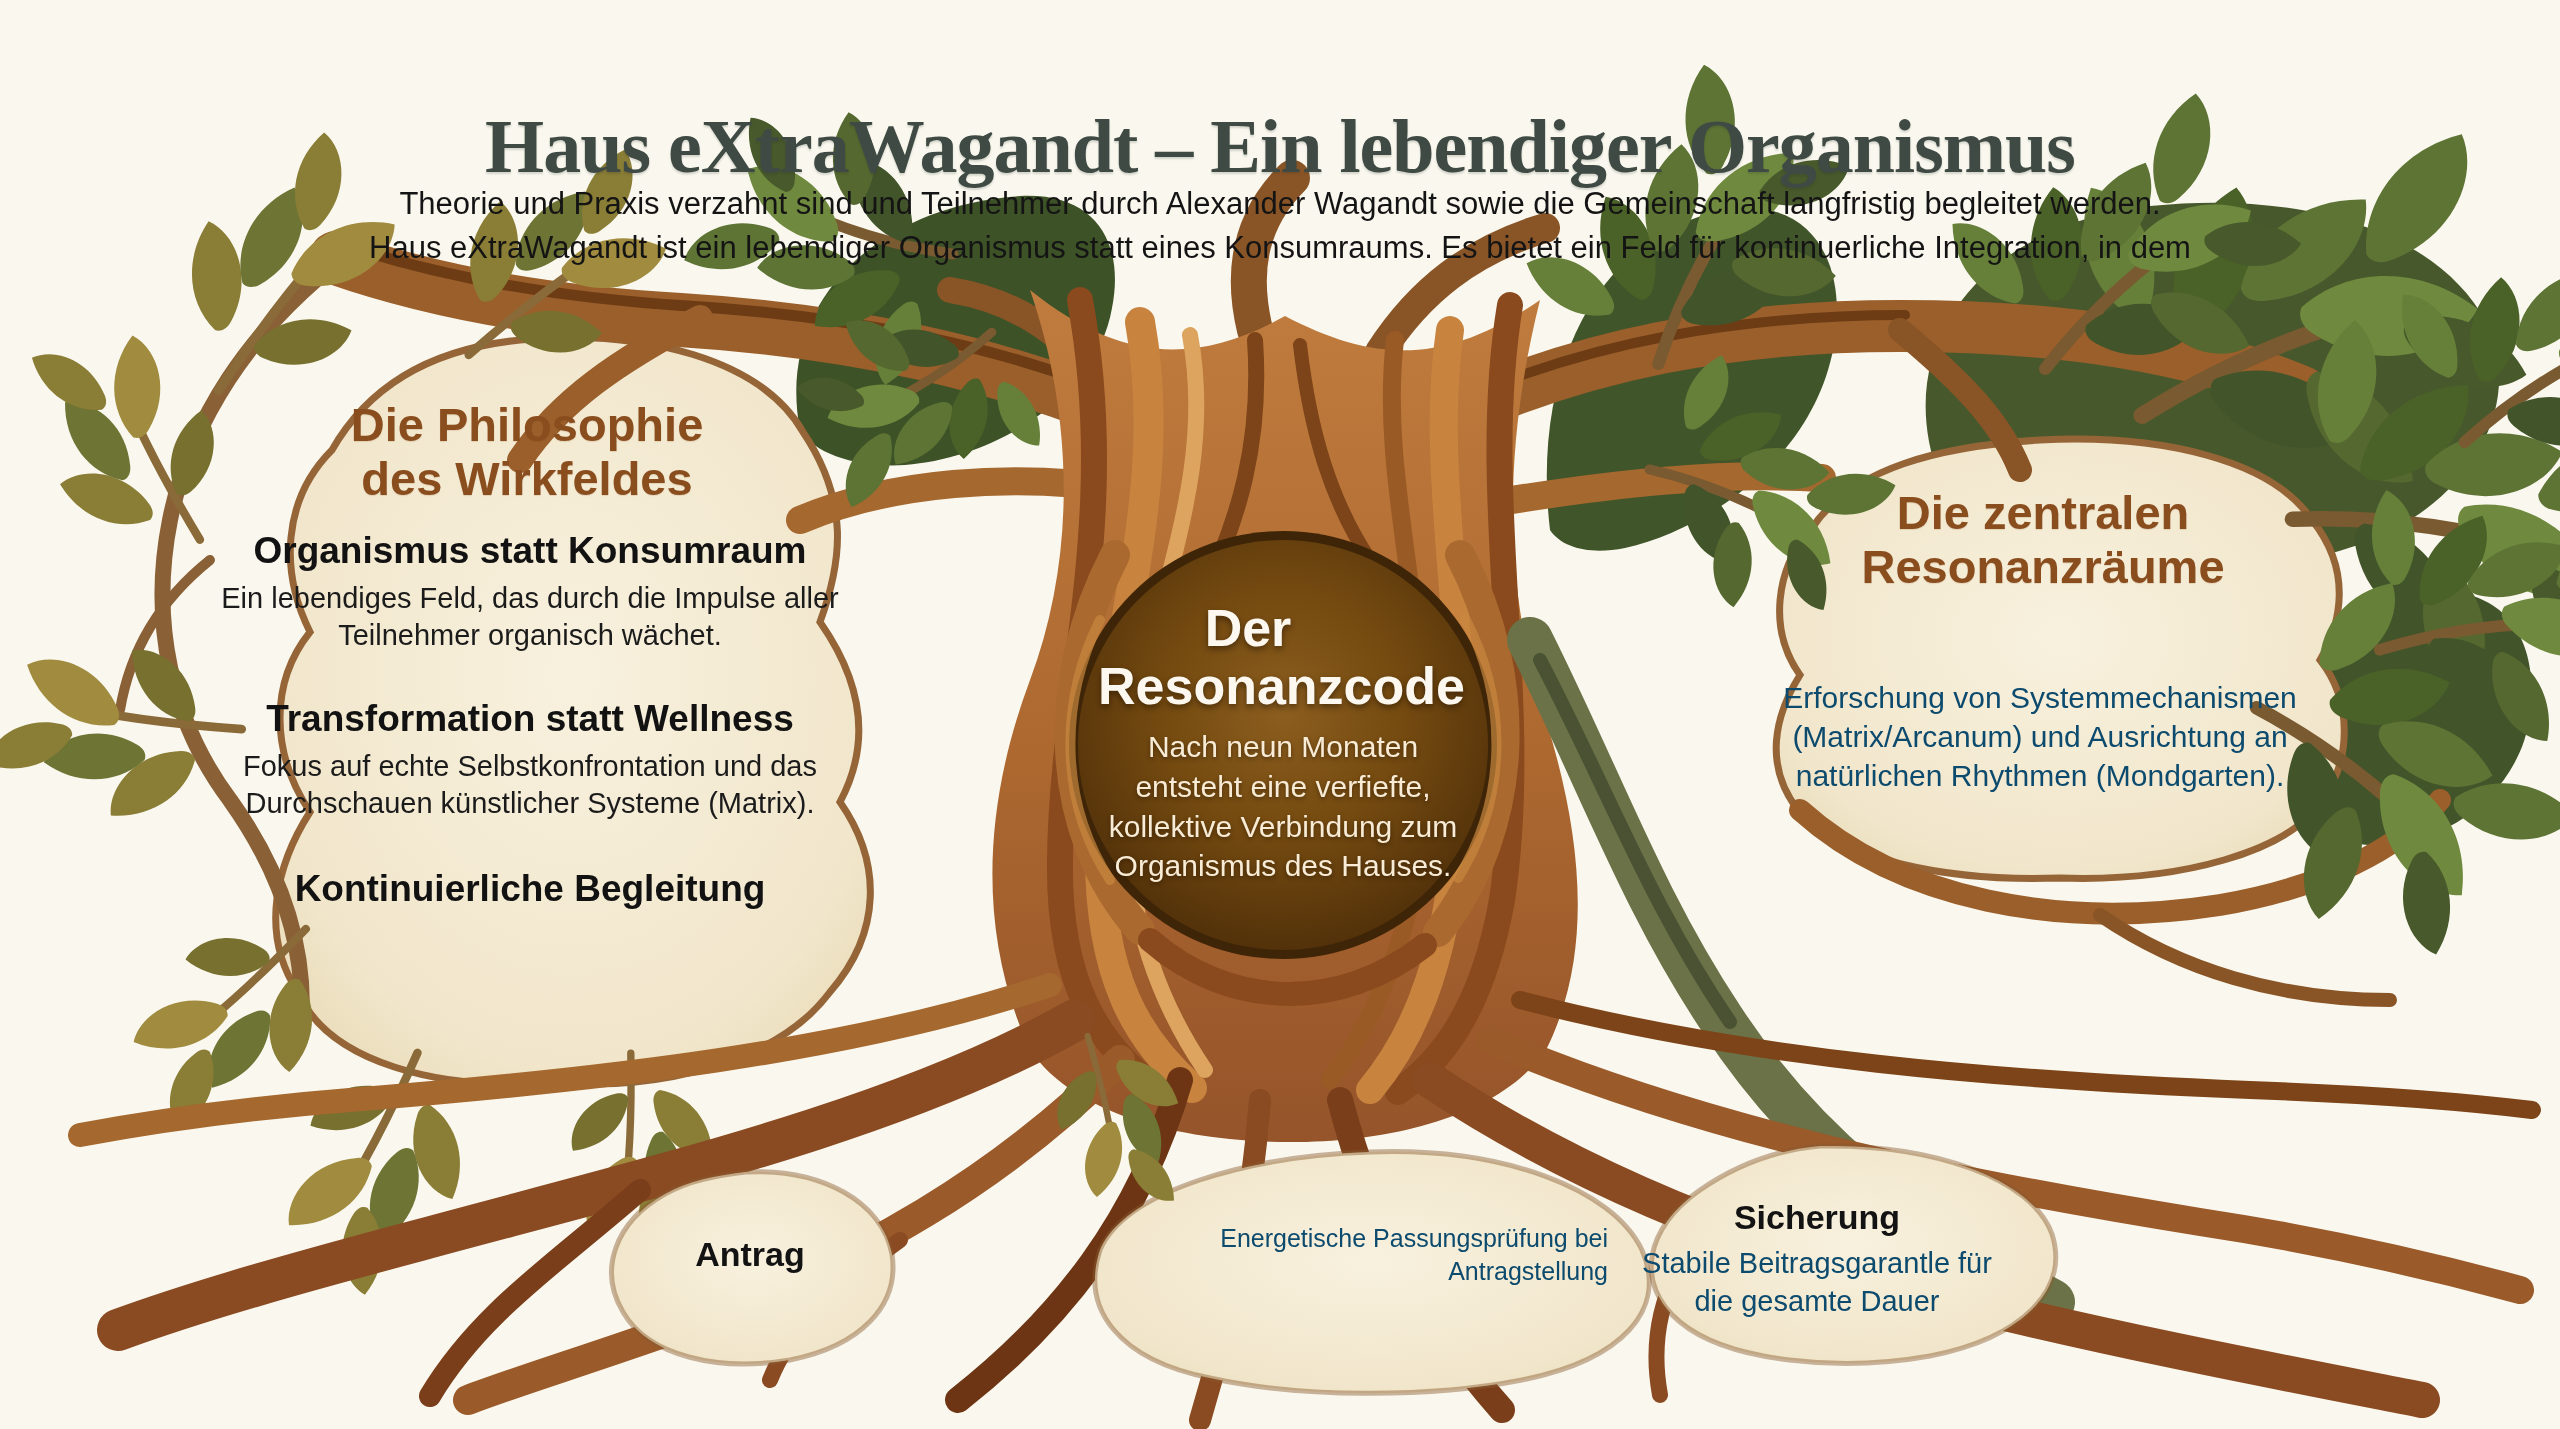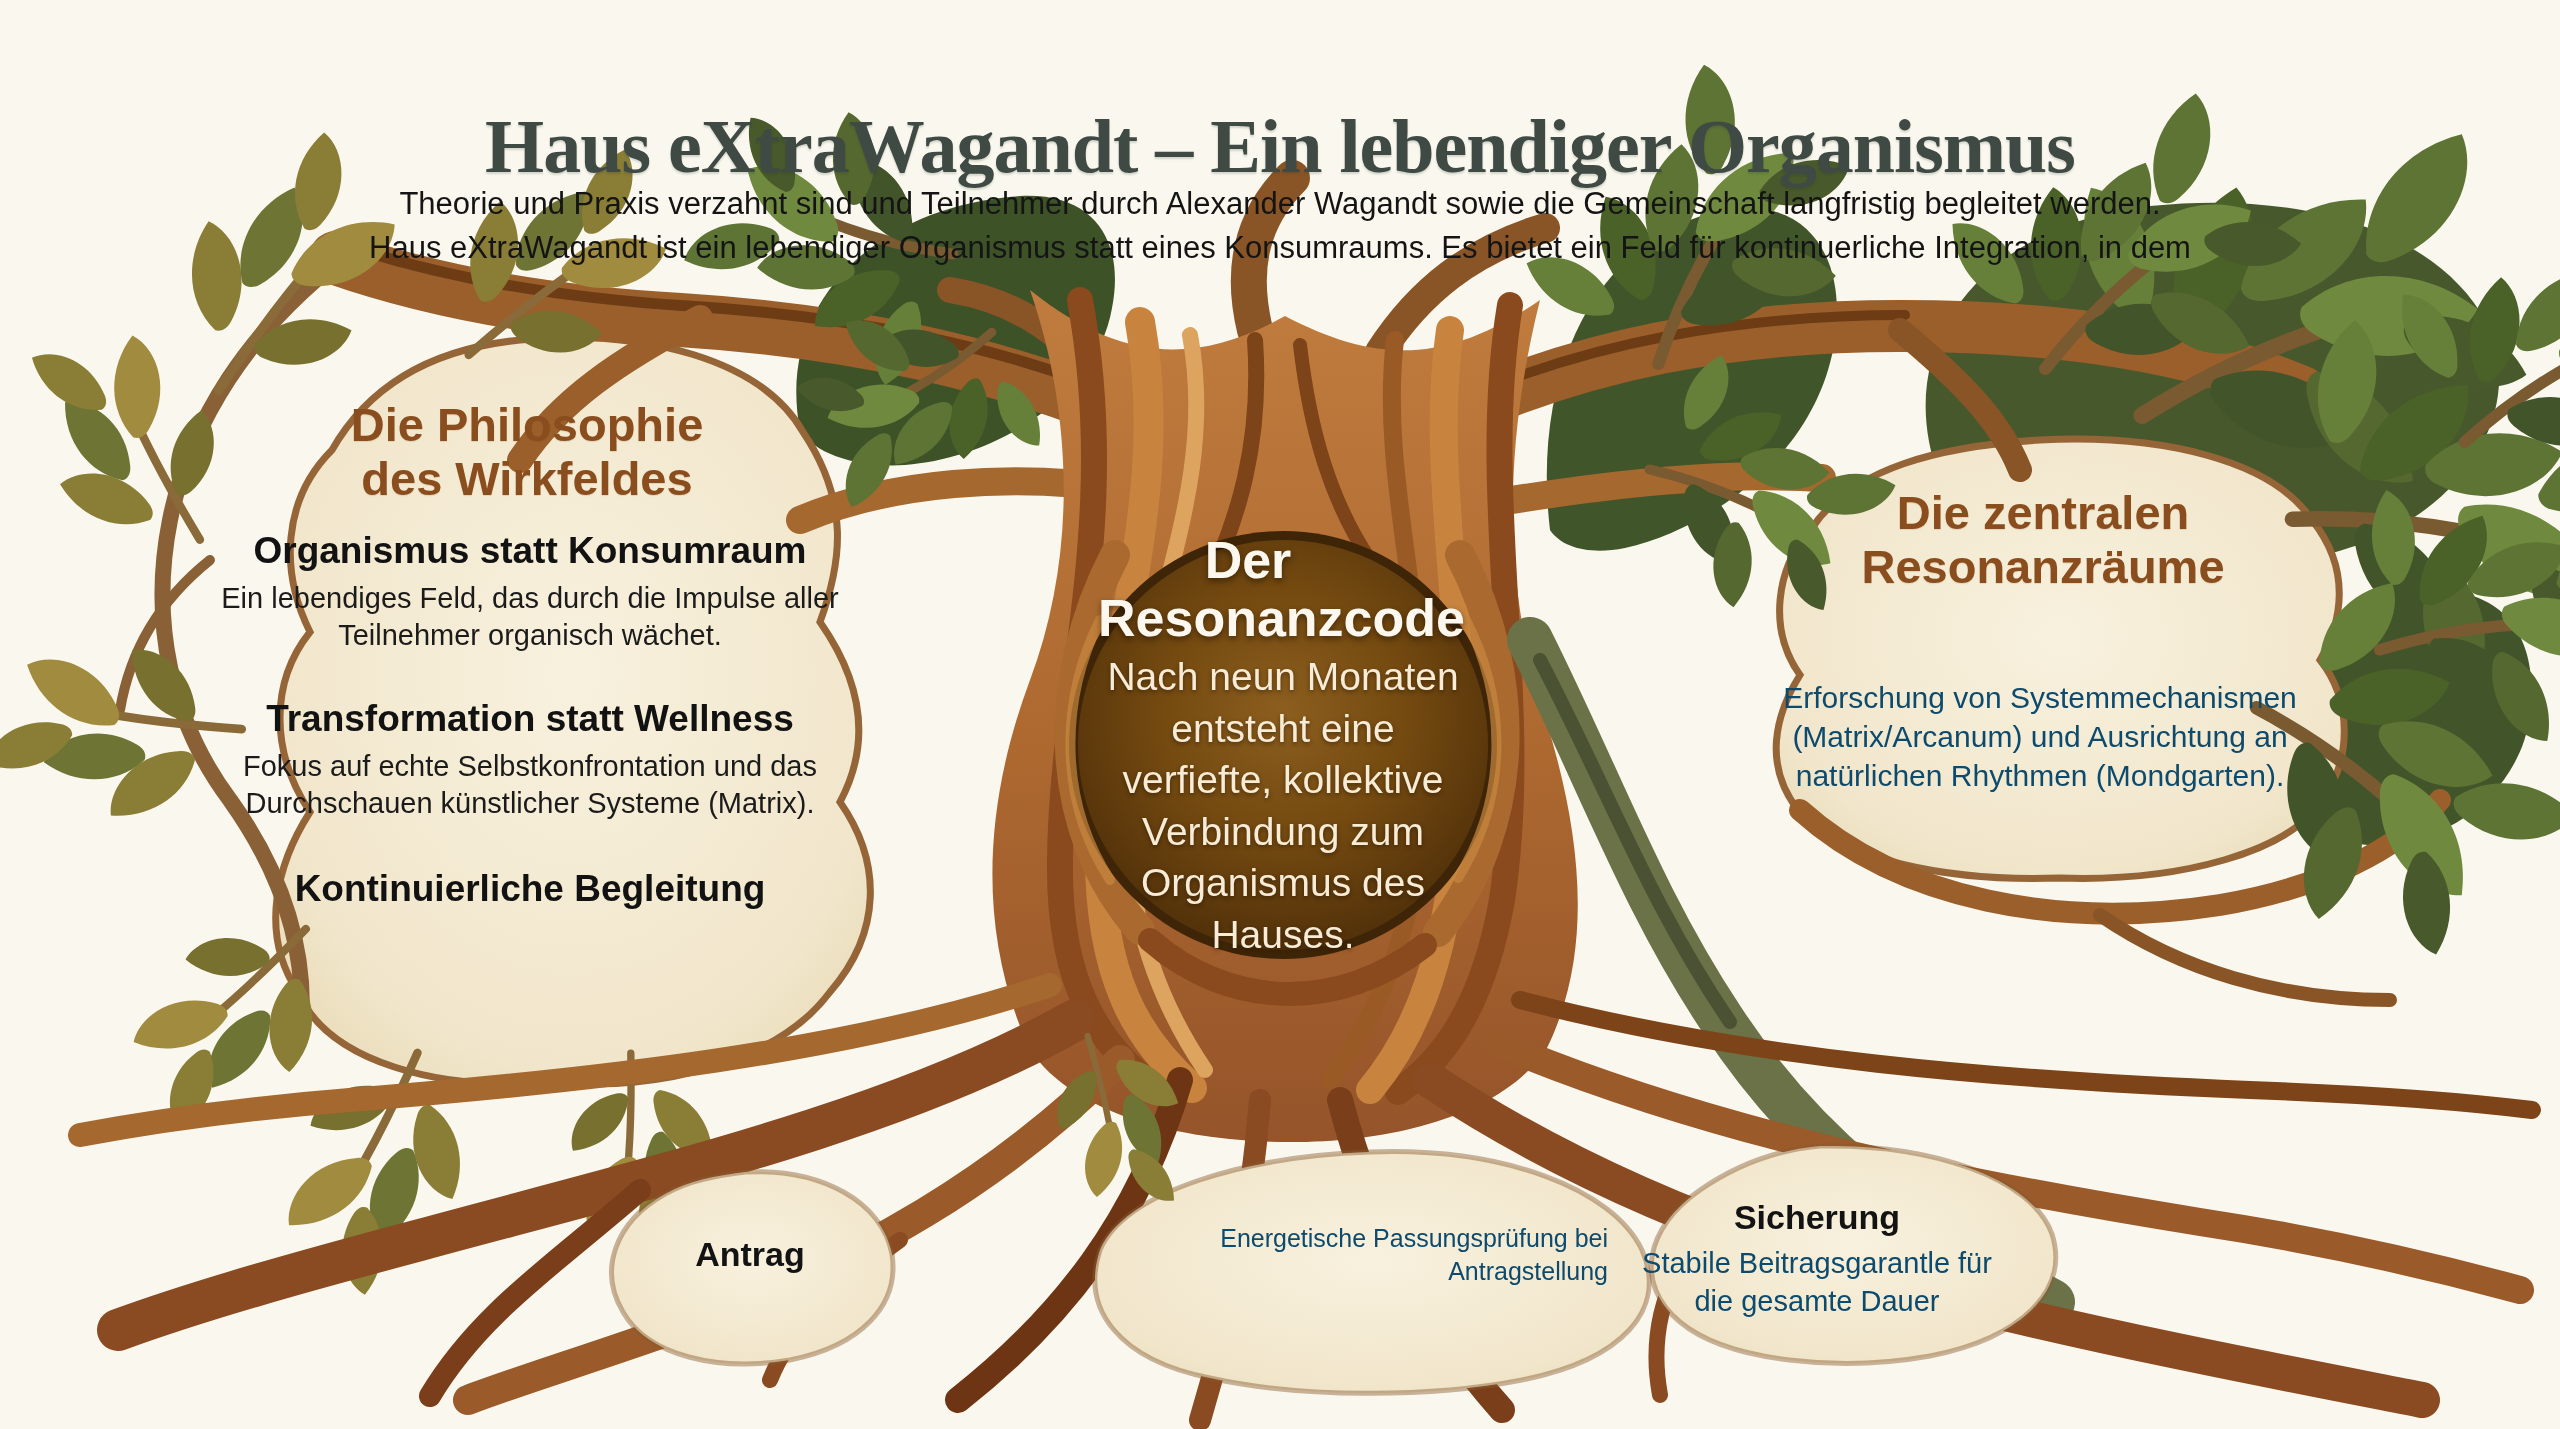--- a/index.html
+++ b/index.html
@@ -30,21 +30,21 @@
   .item-body{font-size:29px;line-height:1.28;color:#1b1b1b;}
   .knot-box{
     position:absolute;z-index:3;text-align:center;
     transform:translate(-50%,-50%);
   }
   .knot-title{
     font-size:52px;font-weight:700;color:#fdf8ef;line-height:1.12;
     text-shadow:0 3px 6px rgba(30,15,0,.55);
   }
   .knot-body{
-    font-size:39px;line-height:1.32;color:#f8ecd6;width:370px;margin:4px auto;
+    font-size:30px;line-height:1.32;color:#f8ecd6;width:370px;margin:12px auto;
     text-shadow:0 2px 4px rgba(30,15,0,.5);
   }
   .node-title{font-size:34px;font-weight:700;color:#131313;}
   .node-body{font-size:29px;line-height:1.3;color:#0c4a6e;}
 </style>
 </head>
 <body>
 
 <div id="stage">
 

